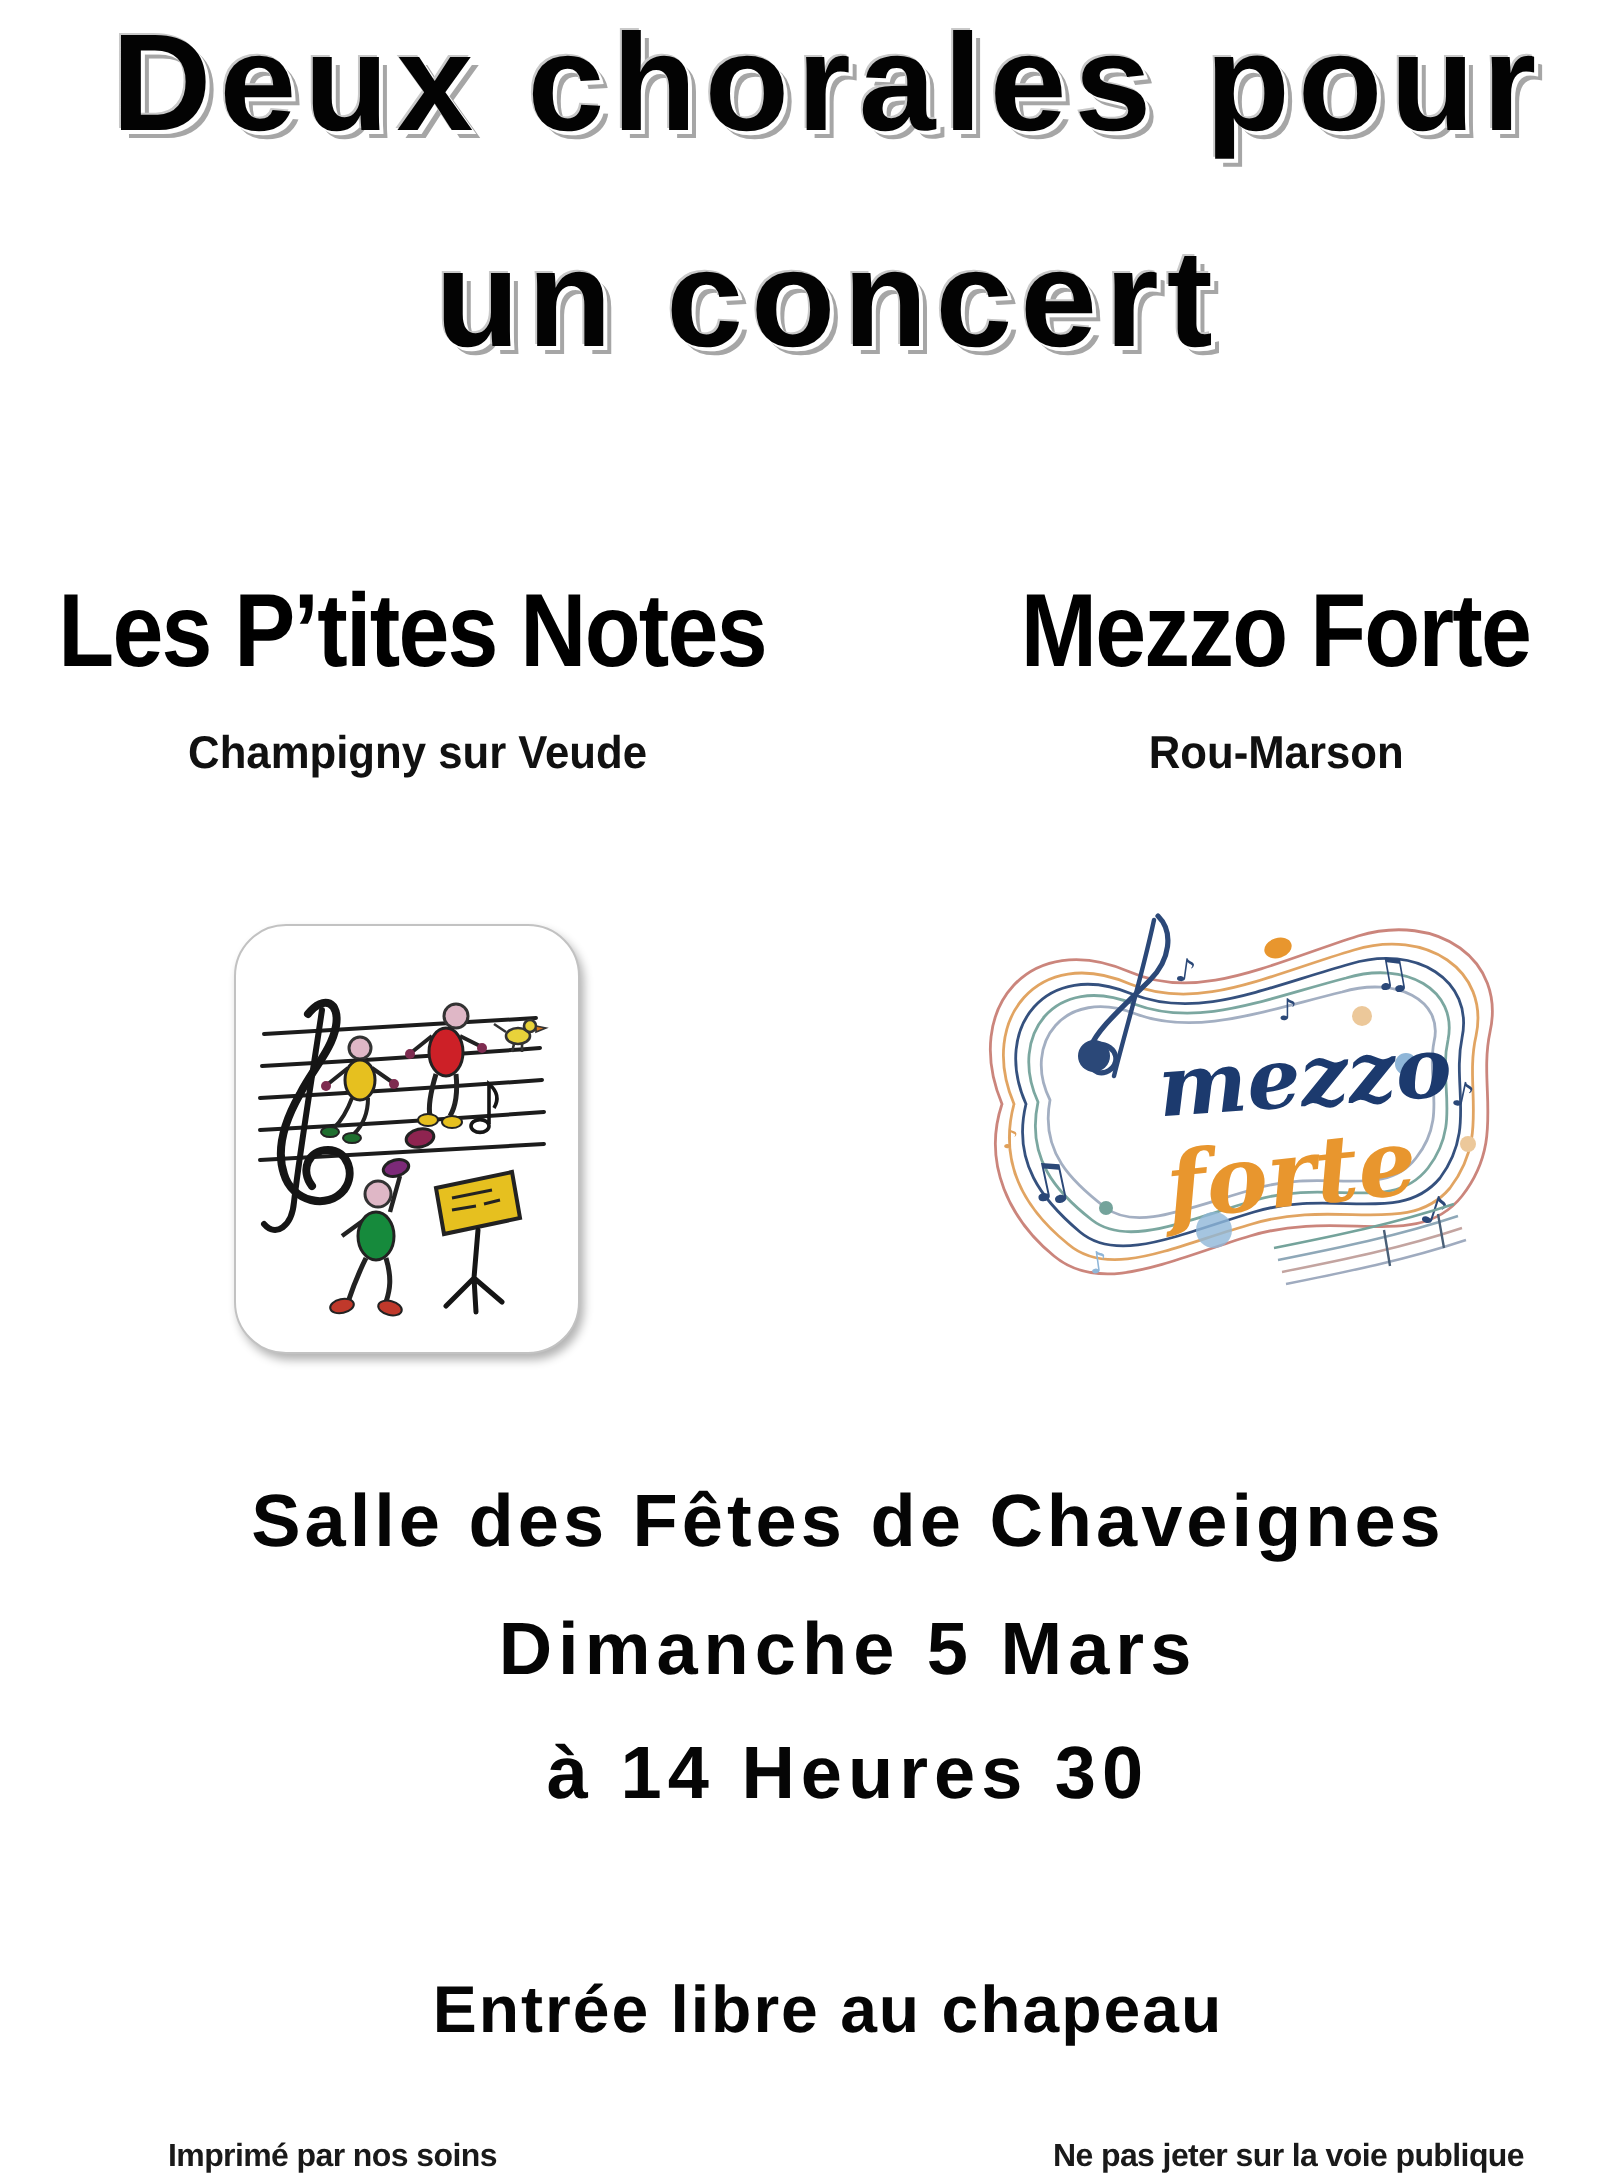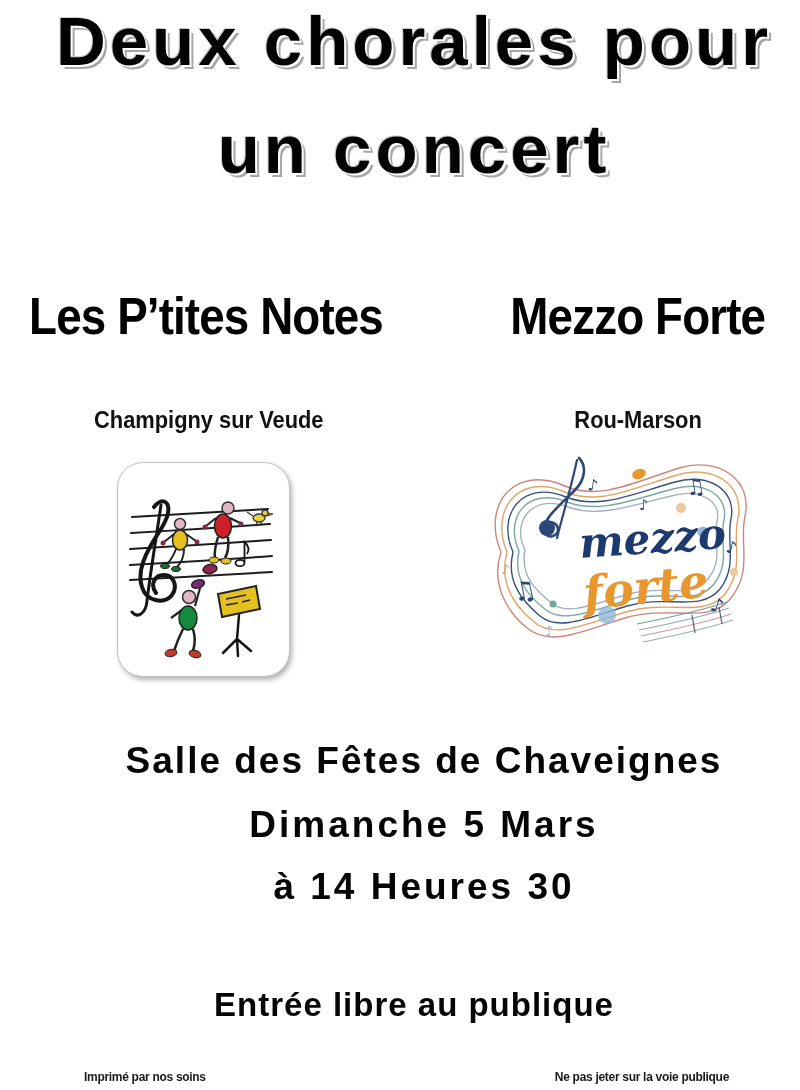--- a/index.html
+++ b/index.html
@@ -37,21 +37,20 @@
   .choir-name .squeeze{display:inline-block;transform:scaleX(0.88);transform-origin:center;}
   .cn-left{left:0;width:412px;}
   .cn-right{left:458px;width:360px;}
   .choir-loc{
     position:absolute;
     top:363px;
     font-weight:bold;
     font-size:23px;
     text-align:center;
     color:#111;
-    margin-top:44px;
   }
   .choir-loc .squeeze{display:inline-block;transform:scaleX(0.95);transform-origin:center;}
   .cl-left{left:0;width:418px;}
   .cl-right{left:458px;width:360px;}
   .illus-card{
     position:absolute;
     left:117px;top:462px;
     width:171px;height:213px;
     background:#fff;
     border:1px solid #c2c2c2;
@@ -81,27 +80,27 @@
     color:#050505;
     margin-left:20px;
   }
   .venue{top:740px;}
   .date{top:804px;letter-spacing:3px;}
   .time{top:866px;letter-spacing:3px;}
   .admission{top:986px;font-weight:bold;font-size:33px;letter-spacing:1px;color:#050505;}
   .footer-note{
     position:absolute;
     top:1070px;
-    font-size:12px;
+    font-size:16px;
     font-weight:bold;
     color:#1a1a1a;
     letter-spacing:-0.3px;
   }
   .fn-left{left:84px;}
-  .fn-right{right:71px;}
+  .fn-right{right:38px;}
 </style>
 </head>
 <body>
 
 <div class="poster">
 
   <div class="centerline title t1">Deux chorales pour</div>
   <div class="centerline title t2">un concert</div>
 
   <div class="choir-name cn-left">
@@ -219,18 +218,18 @@
         <path d="M205 163 L208 181 M232 155 L235 172" stroke="#4a6078"></path>
       </g>
     </svg>
     <span class="logo-word w-mezzo">mezzo</span>
     <span class="logo-word w-forte">forte</span>
   </div>
 
   <div class="centerline info venue">Salle des Fêtes de Chaveignes</div>
   <div class="centerline info date">Dimanche 5 Mars</div>
   <div class="centerline info time">à 14 Heures 30</div>
-  <div class="centerline admission">Entrée libre au publique</div>
+  <div class="centerline admission">Entrée libre au chapeau</div>
 
   <div class="footer-note fn-left">Imprimé par nos soins</div>
   <div class="footer-note fn-right">Ne pas jeter sur la voie publique</div>
 
 </div>
 
 </body></html>

